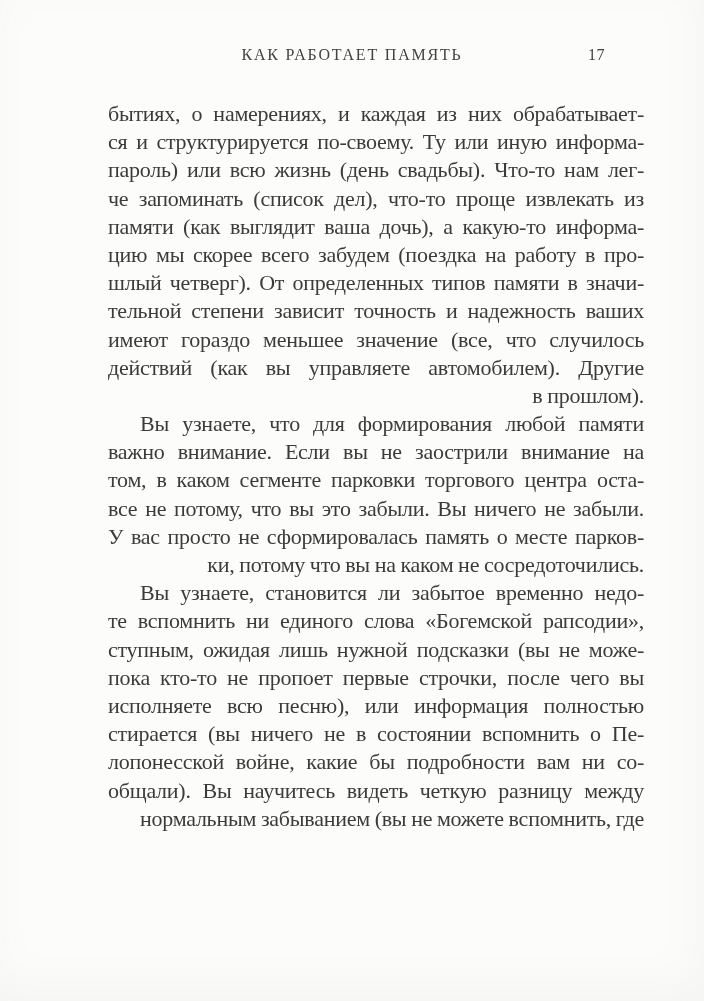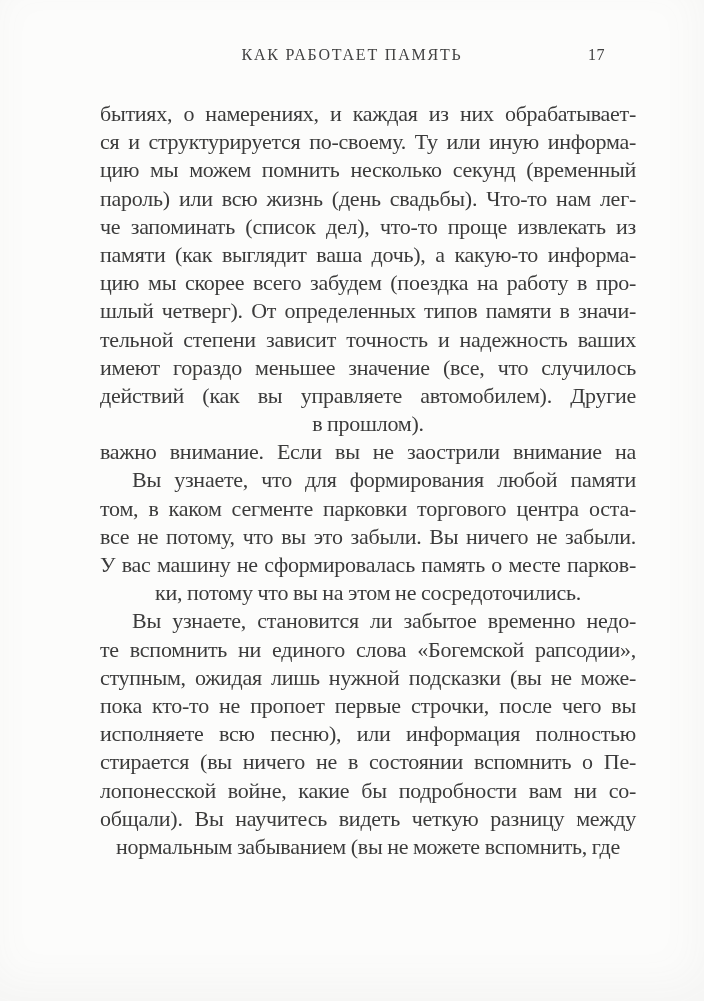--- a/index.html
+++ b/index.html
@@ -32,76 +32,75 @@
   .page-num {
     position: absolute;
     left: 588px;
     top: 0;
     letter-spacing: 0.5px;
     font-family: Liberation Serif, serif;
   }
   .body-text {
     position: absolute;
     top: 100px;
-    left: 100px;
+    left: 108px;
     width: 536px;
     font-size: 22px;
     line-height: 28.2px;
     letter-spacing: -0.25px;
     word-spacing: -0.5px;
     color: #3b3b3b;
   }
   .para { margin: 0; }
   .line {
     text-align: justify;
     text-align-last: justify;
     white-space: normal;
     height: 28.2px;
     overflow: visible;
   }
   .line.no-just {
-    text-align: center;
+    text-align: right;
     text-align-last: auto;
   }
   .line.indent { text-indent: 32px; }
 </style>
 </head>
 <body>
 
 <div class="page">
 
   <div class="running-head">
     <span class="head-title">КАК РАБОТАЕТ ПАМЯТЬ</span>
     <span class="page-num">17</span>
   </div>
 
   <div class="body-text">
 
     <div class="para">
       <div class="line">бытиях, о намерениях, и каждая из них обрабатывает-</div>
       <div class="line">ся и структурируется по-своему. Ту или иную информа-</div>
-      <div class="line">цию мы можем помнить несколько секунд (временный</div>
       <div class="line">пароль) или всю жизнь (день свадьбы). Что-то нам лег-</div>
       <div class="line">че запоминать (список дел), что-то проще извлекать из</div>
       <div class="line">памяти (как выглядит ваша дочь), а какую-то информа-</div>
       <div class="line">цию мы скорее всего забудем (поездка на работу в про-</div>
       <div class="line">шлый четверг). От определенных типов памяти в значи-</div>
       <div class="line">тельной степени зависит точность и надежность ваших</div>
       <div class="line">имеют гораздо меньшее значение (все, что случилось</div>
       <div class="line">действий (как вы управляете автомобилем). Другие</div>
       <div class="line no-just">в прошлом).</div>
     </div>
 
     <div class="para">
+      <div class="line indent">Вы узнаете, что для формирования любой памяти</div>
       <div class="line">важно внимание. Если вы не заострили внимание на</div>
-      <div class="line indent">Вы узнаете, что для формирования любой памяти</div>
       <div class="line">том, в каком сегменте парковки торгового центра оста-</div>
       <div class="line">все не потому, что вы это забыли. Вы ничего не забыли.</div>
-      <div class="line">У вас машину не сформировалась память о месте парков-</div>
-      <div class="line no-just">ки, потому что вы на этом не сосредоточились.</div>
+      <div class="line">У вас просто не сформировалась память о месте парков-</div>
+      <div class="line no-just">ки, потому что вы на каком не сосредоточились.</div>
     </div>
 
     <div class="para">
       <div class="line indent">Вы узнаете, становится ли забытое временно недо-</div>
       <div class="line">те вспомнить ни единого слова «Богемской рапсодии»,</div>
       <div class="line">ступным, ожидая лишь нужной подсказки (вы не може-</div>
       <div class="line">пока кто-то не пропоет первые строчки, после чего вы</div>
       <div class="line">исполняете всю песню), или информация полностью</div>
       <div class="line">стирается (вы ничего не в состоянии вспомнить о Пе-</div>
       <div class="line">лопонесской войне, какие бы подробности вам ни со-</div>

